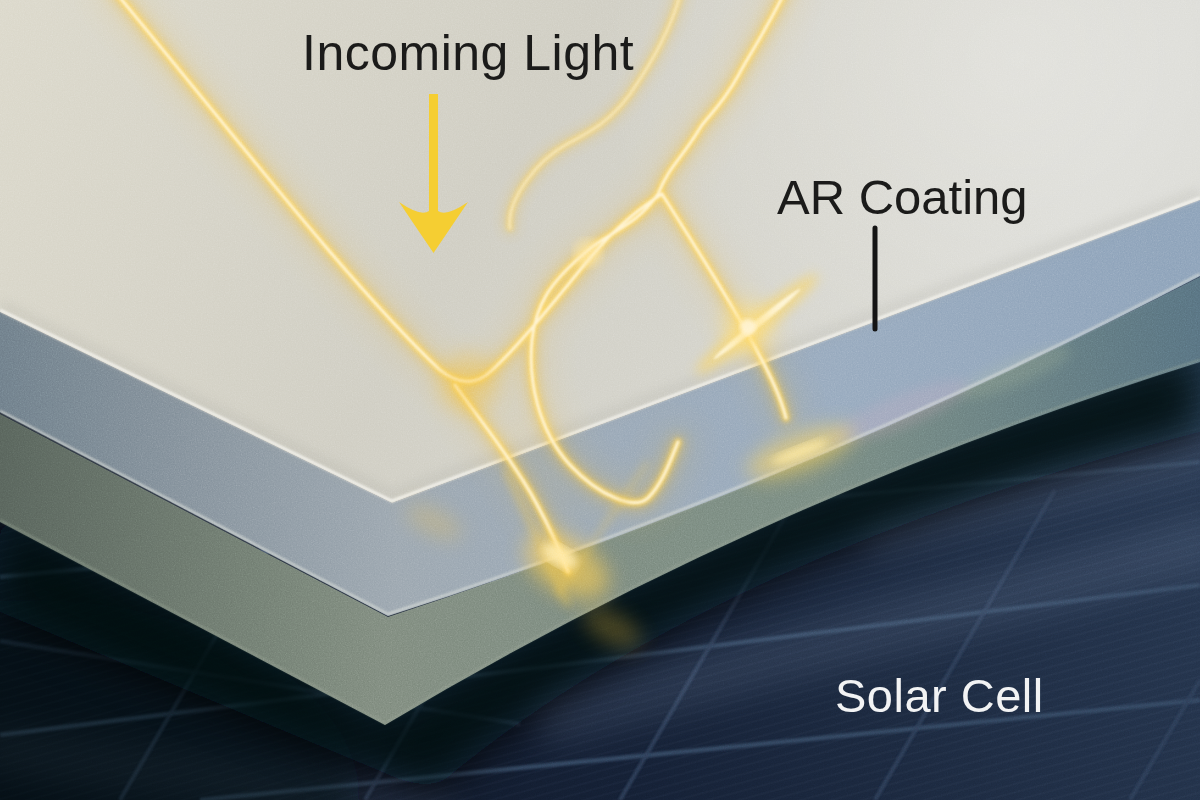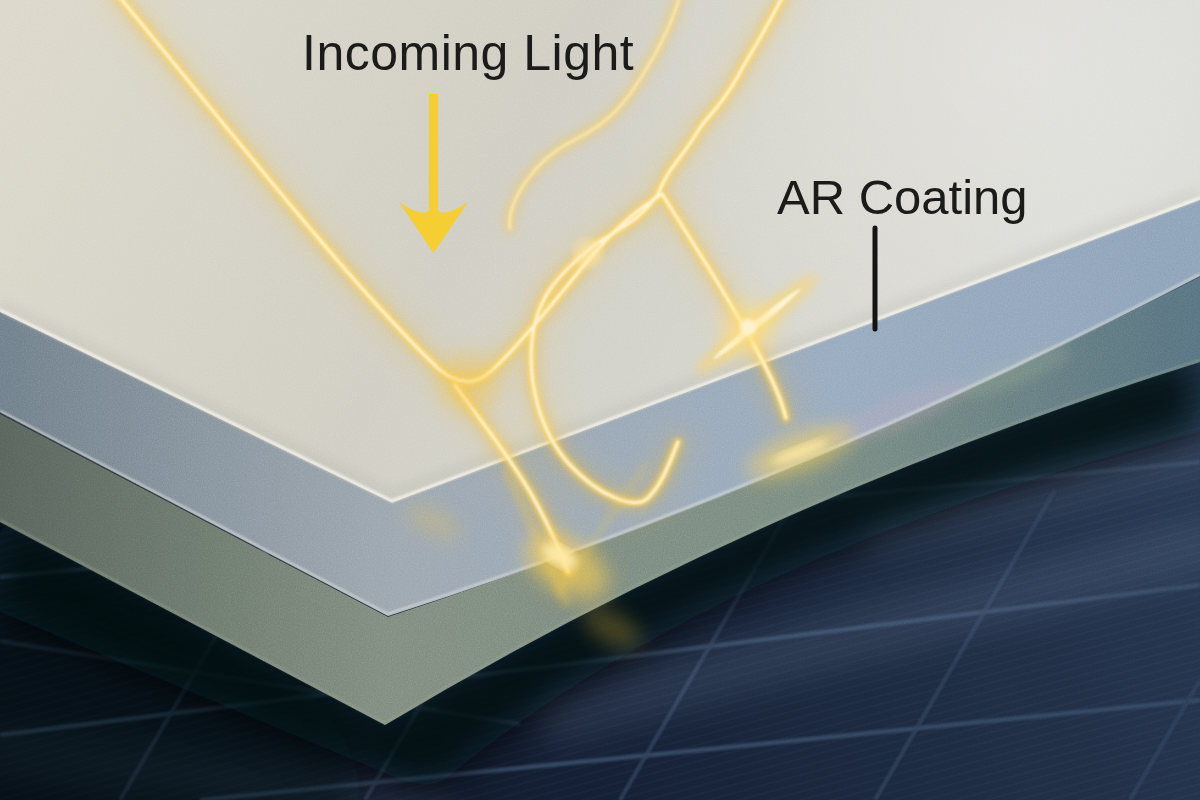--- a/index.html
+++ b/index.html
@@ -184,14 +184,15 @@
   <rect class="grain" x="0" y="0" width="1200" height="800" filter="url(#grainF)" opacity="0.30"></rect>
 
   <path d="M433.5,253 L399,202 Q421,217 429,211 L429,94 L438,94 L438,211 Q446,217 468,202 Z" fill="#f5ce32"></path>
   <line x1="875" y1="228" x2="875" y2="329" stroke="#141414" stroke-width="5" stroke-linecap="round"></line>
 </svg>
 
 <div id="label-incoming" class="label label-dark">Incoming Light</div>
 
 <div id="label-arcoating" class="label label-dark">AR Coating</div>
 
+<div id="label-solarcell" class="label label-light">Solar Cell</div>
 
 </div>
 
 </body></html>

